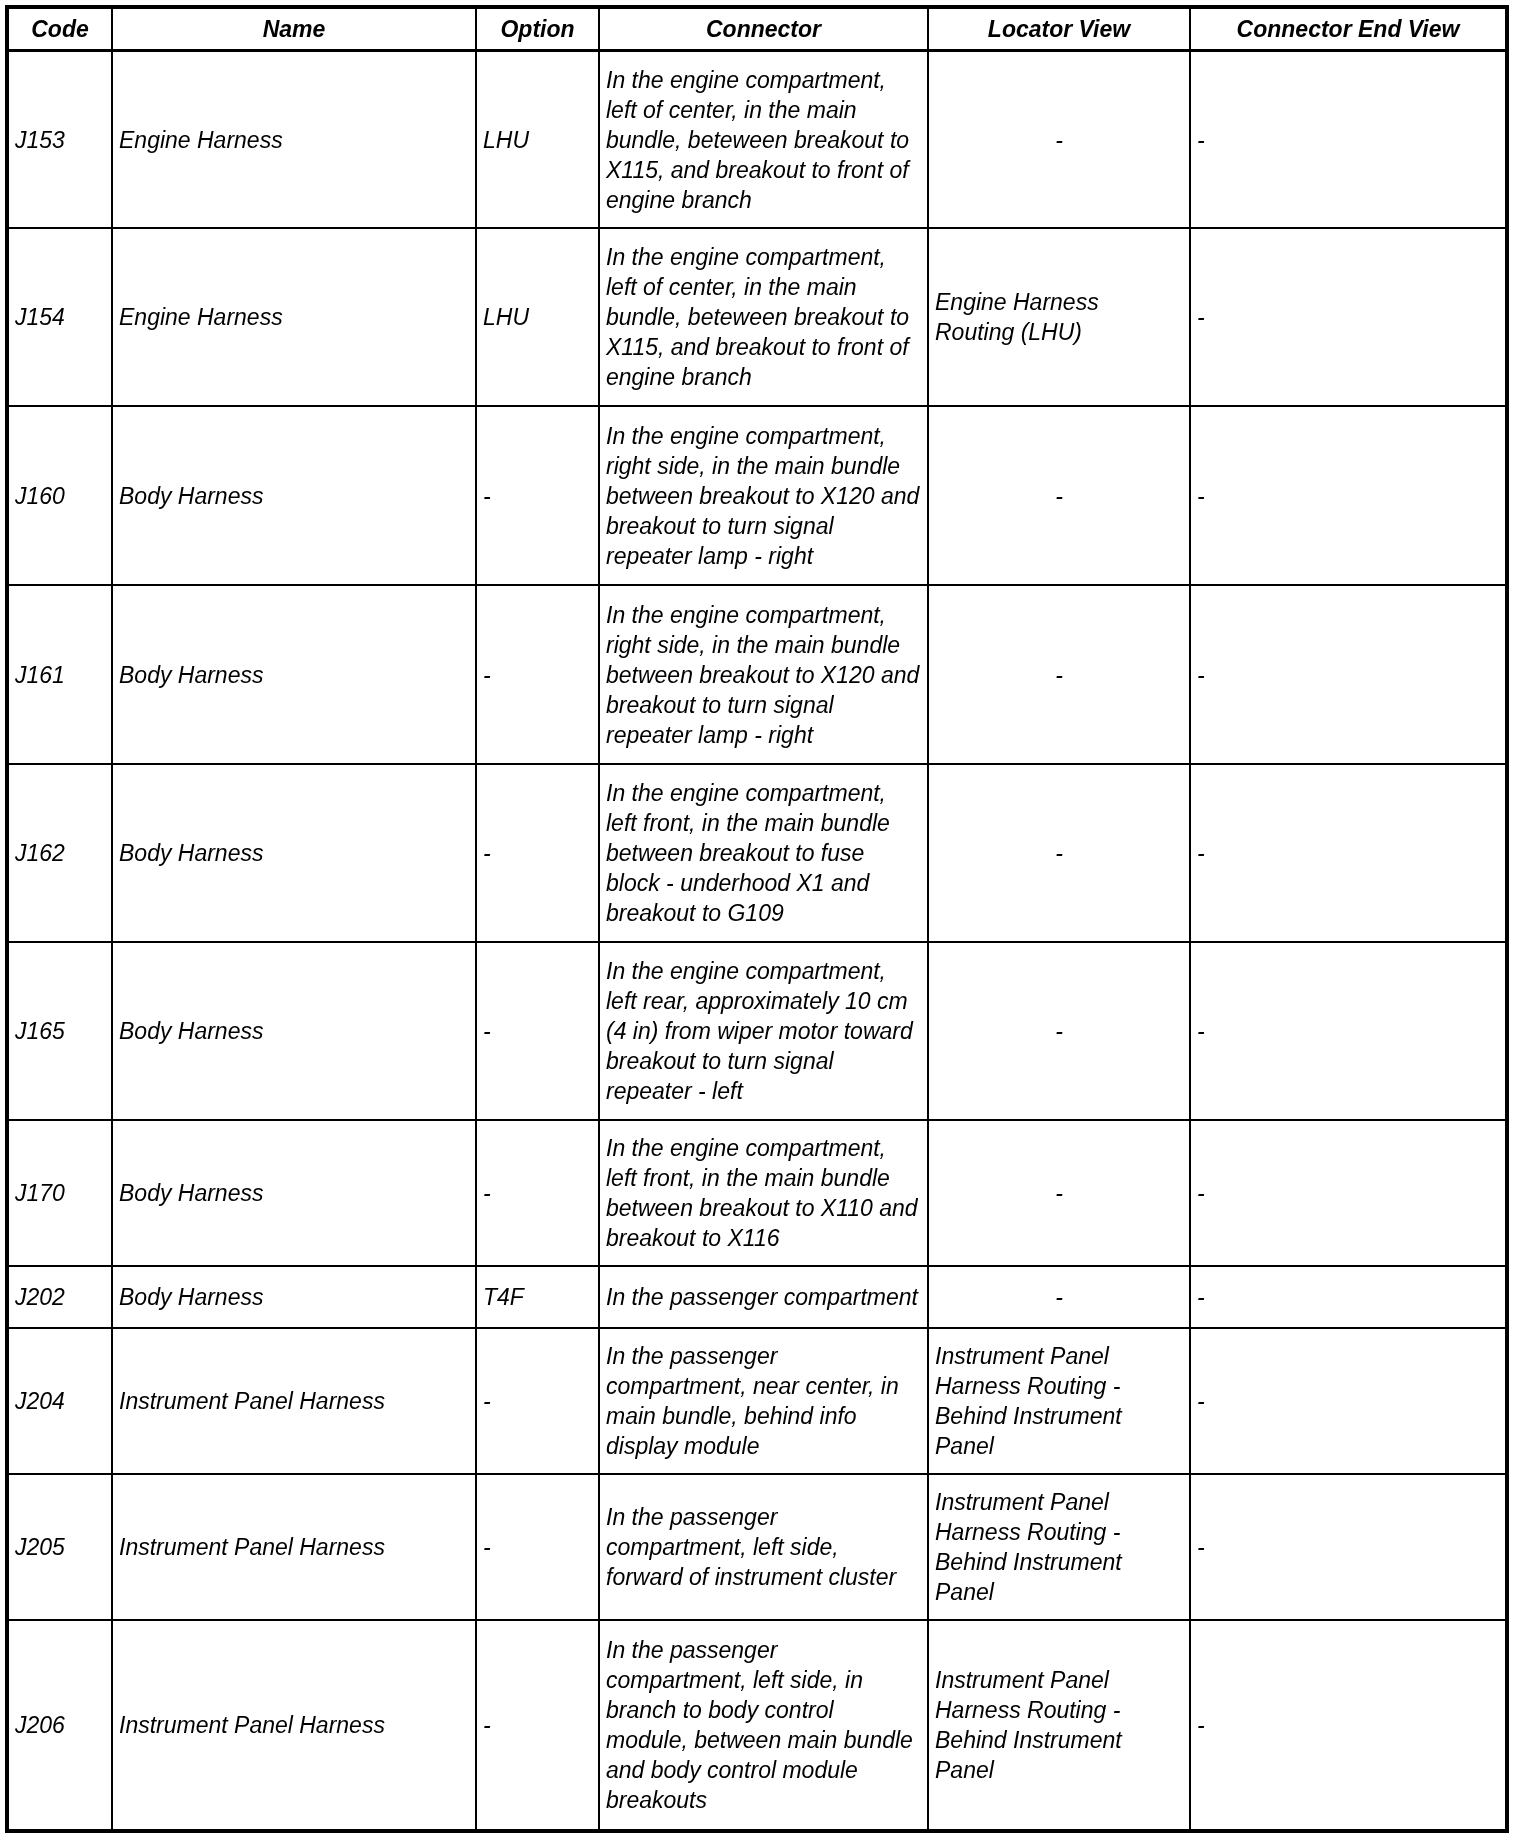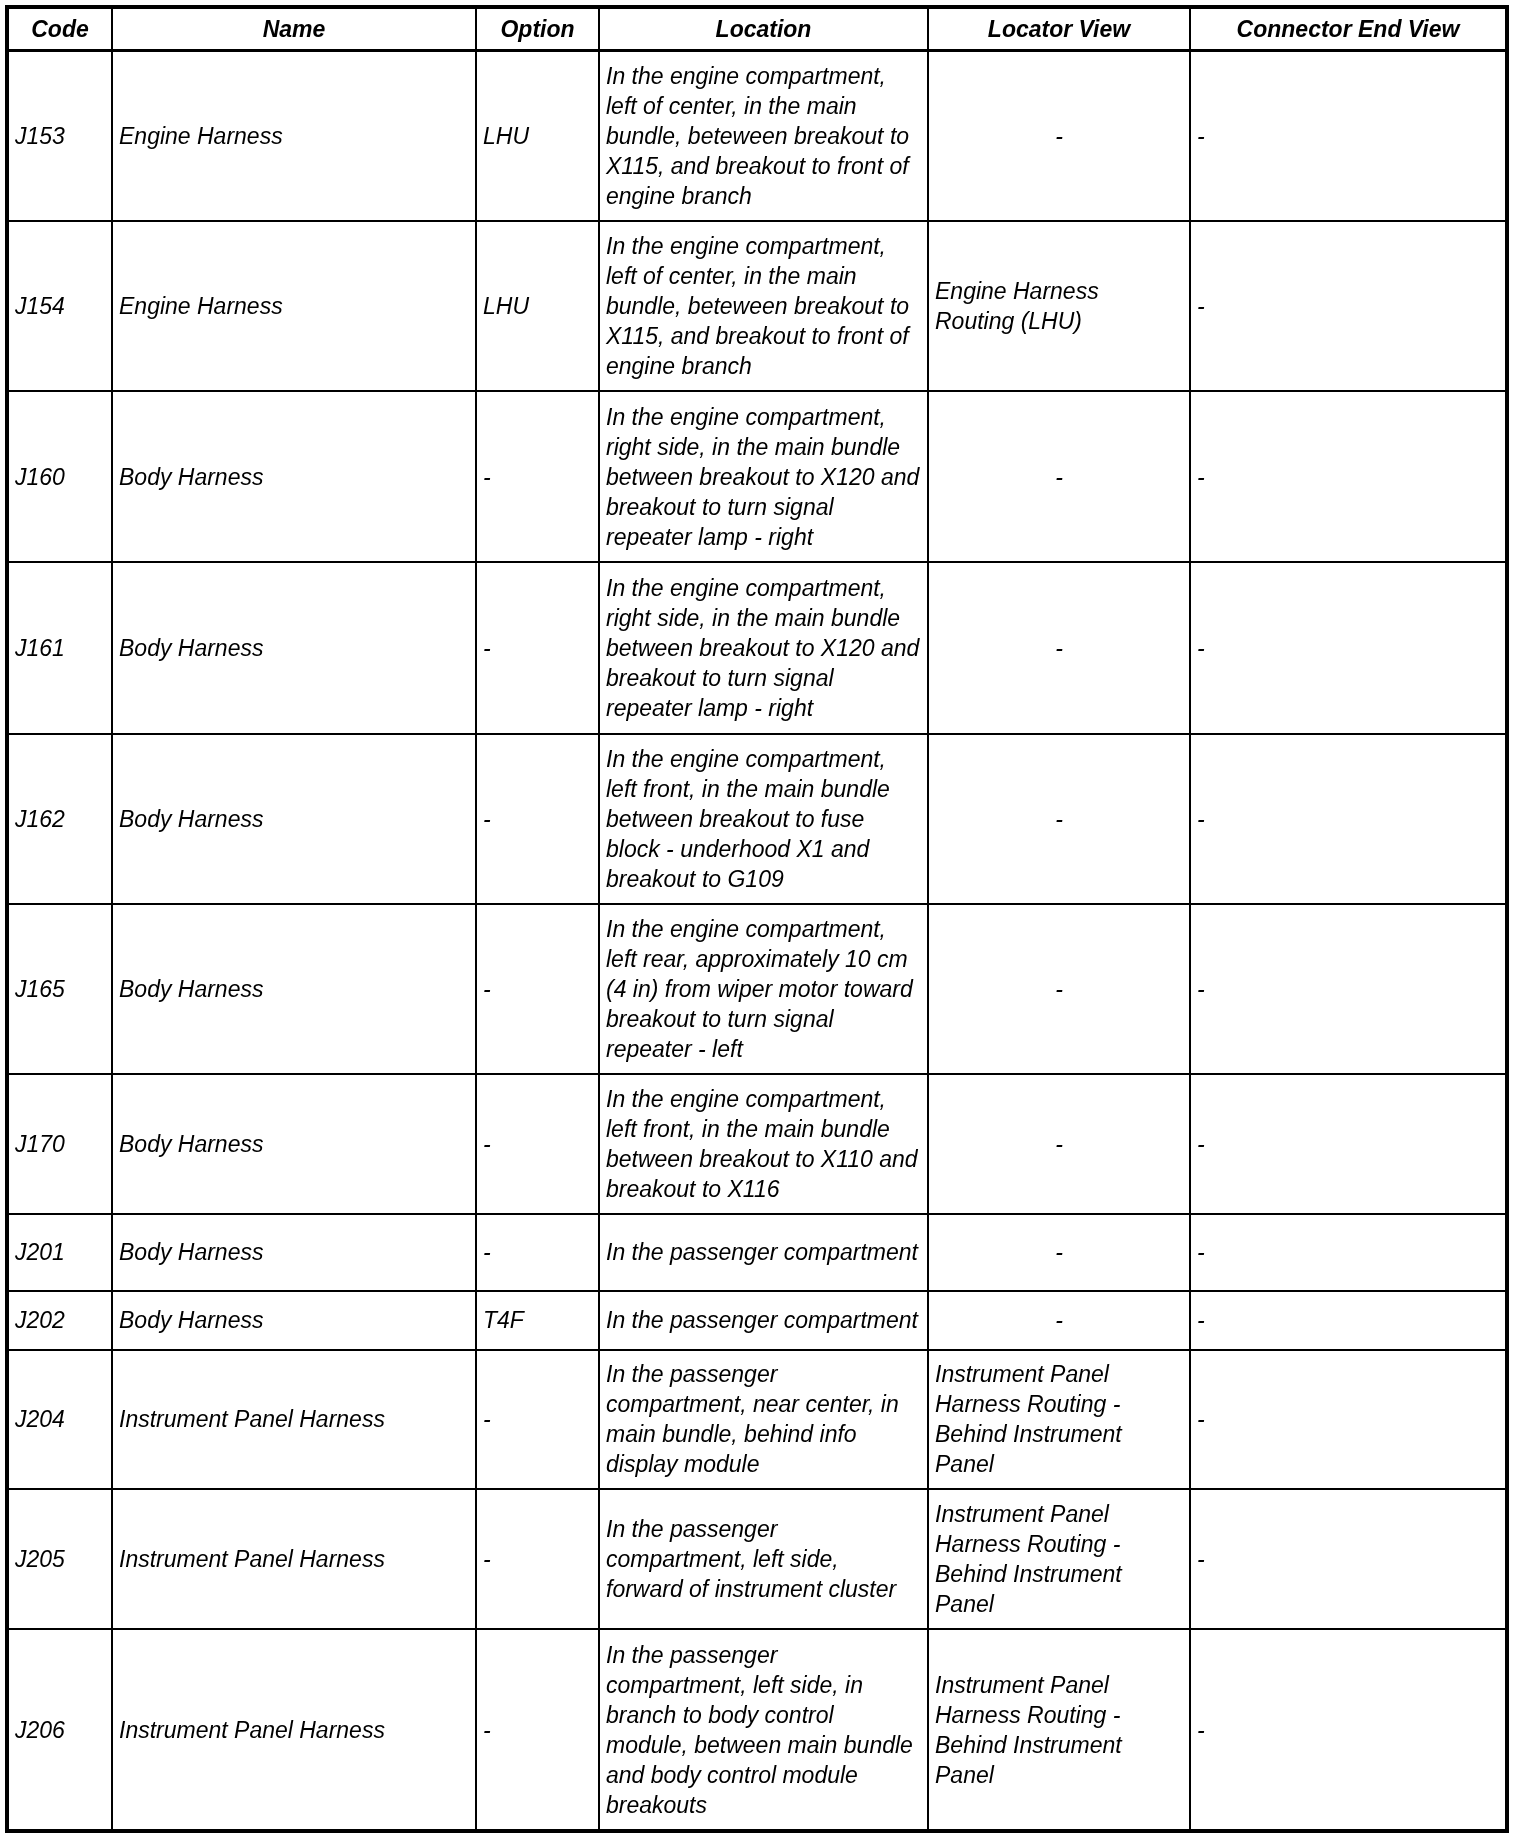--- a/index.html
+++ b/index.html
@@ -42,21 +42,21 @@
       <col class="w-opt">
       <col class="w-loc">
       <col class="w-locv">
       <col class="w-conn">
   </colgroup>
   <thead>
     <tr>
       <th>Code</th>
       <th>Name</th>
       <th>Option</th>
-      <th>Location</th>
+      <th>Connector</th>
       <th>Locator View</th>
       <th>Connector End View</th>
     </tr>
   </thead>
   <tbody>
     <tr style="height:162px">
       <td class="c-code">J153</td>
       <td class="c-name">Engine Harness</td>
       <td class="c-option">LHU</td>
       <td class="c-loc">In the engine compartment, left of center, in the main bundle, beteween breakout to X115, and breakout to front of engine branch</td>
@@ -104,28 +104,20 @@
       <td class="c-conn">-</td>
     </tr>
     <tr style="height:133px">
       <td class="c-code">J170</td>
       <td class="c-name">Body Harness</td>
       <td class="c-option">-</td>
       <td class="c-loc">In the engine compartment, left front, in the main bundle between breakout to X110 and breakout to X116</td>
       <td class="c-locv dash">-</td>
       <td class="c-conn">-</td>
     </tr>
-    <tr style="height:73px">
-      <td class="c-code">J201</td>
-      <td class="c-name">Body Harness</td>
-      <td class="c-option">-</td>
-      <td class="c-loc">In the passenger compartment</td>
-      <td class="c-locv dash">-</td>
-      <td class="c-conn">-</td>
-    </tr>
     <tr style="height:56px">
       <td class="c-code">J202</td>
       <td class="c-name">Body Harness</td>
       <td class="c-option">T4F</td>
       <td class="c-loc">In the passenger compartment</td>
       <td class="c-locv dash">-</td>
       <td class="c-conn">-</td>
     </tr>
     <tr style="height:133px">
       <td class="c-code">J204</td>

